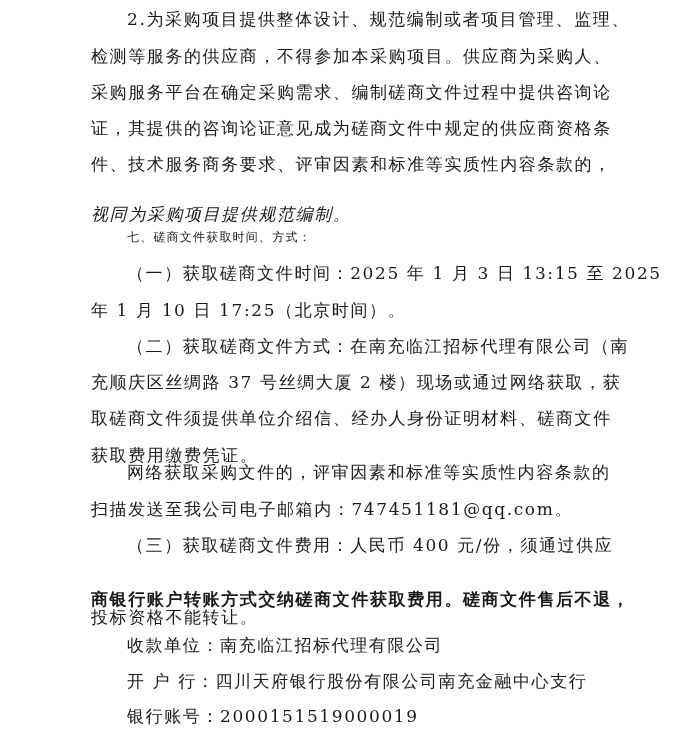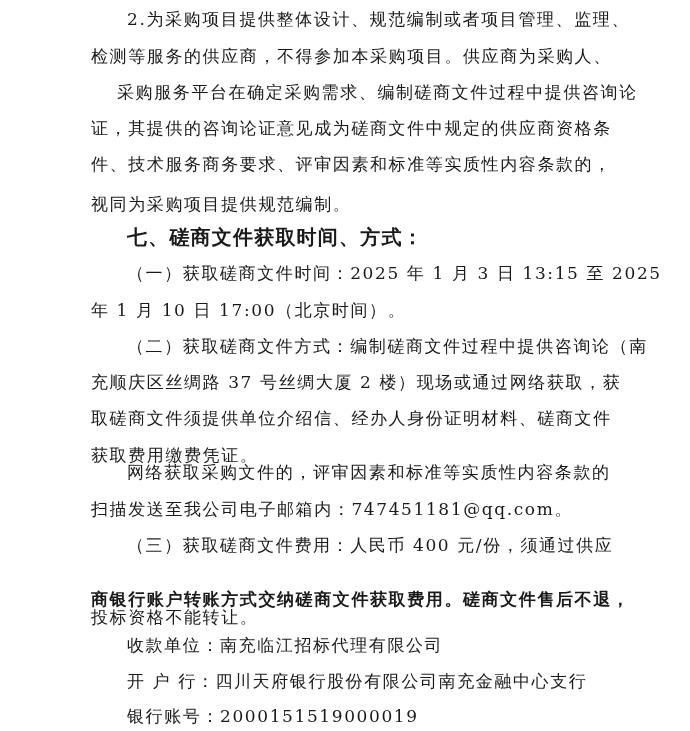--- a/index.html
+++ b/index.html
@@ -25,53 +25,53 @@
       position: absolute;
       left: 0;
       height: 37px;
       line-height: 37px;
       font-size: 17px;
       white-space: nowrap;
       letter-spacing: 1.6px;
     }
     .indent { left: 36px; }
     .heading {
-      font-weight: bold;
+      font-weight: normal;
       font-family: "DejaVu Sans", "Liberation Sans", sans-serif;
-      font-size: 20px;
+      font-size: 12px;
       letter-spacing: 1.2px;
     }
     .u {
       text-underline-offset: 4px;
       text-decoration-thickness: 1px;
     }
   </style>
 </head>
 <body>
 
 <div class="page">
 
   <div>
     <div class="line indent" style="top:1px;">2.为采购项目提供整体设计、规范编制或者项目管理、监理、</div>
     <div class="line" style="top:38px;">检测等服务的供应商，不得参加本采购项目。供应商为采购人、</div>
-    <div class="line" style="top:74px;margin-left:26px;">采购服务平台在确定采购需求、编制磋商文件过程中提供咨询论</div>
+    <div class="line" style="top:74px;">采购服务平台在确定采购需求、编制磋商文件过程中提供咨询论</div>
     <div class="line" style="top:110px;">证，其提供的咨询论证意见成为磋商文件中规定的供应商资格条</div>
     <div class="line" style="top:146px;">件、技术服务商务要求、评审因素和标准等实质性内容条款的，</div>
-    <div class="line" style="top:186px;">视同为采购项目提供规范编制。</div>
+    <div class="line" style="top:196px;font-style:italic;">视同为采购项目提供规范编制。</div>
   </div>
 
   <div class="line indent heading" style="top:219px;">七、磋商文件获取时间、方式：</div>
 
   <div>
     <div class="line indent" style="top:255px;">（一）获取磋商文件时间：2025 年 1 月 3 日 13:15 至 2025</div>
-    <div class="line" style="top:292px;">年 1 月 10 日 17:00（北京时间）。</div>
+    <div class="line" style="top:292px;">年 1 月 10 日 17:25（北京时间）。</div>
   </div>
 
   <div>
-    <div class="line indent" style="top:328px;">（二）获取磋商文件方式：编制磋商文件过程中提供咨询论（南</div>
+    <div class="line indent" style="top:328px;">（二）获取磋商文件方式：在南充临江招标代理有限公司（南</div>
     <div class="line" style="top:364px;">
       <span>充顺庆区丝绸路 37 号丝绸大厦 2 楼）</span><span class="u">现场</span><span>或通过</span><span class="u">网络</span><span>获取，获</span>
     </div>
     <div class="line" style="top:400px;">
       <span>取磋商文件须提供</span><span class="u">单位介绍信</span><span>、</span><span class="u">经办人身份证明材料、磋商文件</span>
     </div>
     <div class="line" style="top:437px;">
       <span class="u">获取费用缴费凭证。</span>
     </div>
   </div>

